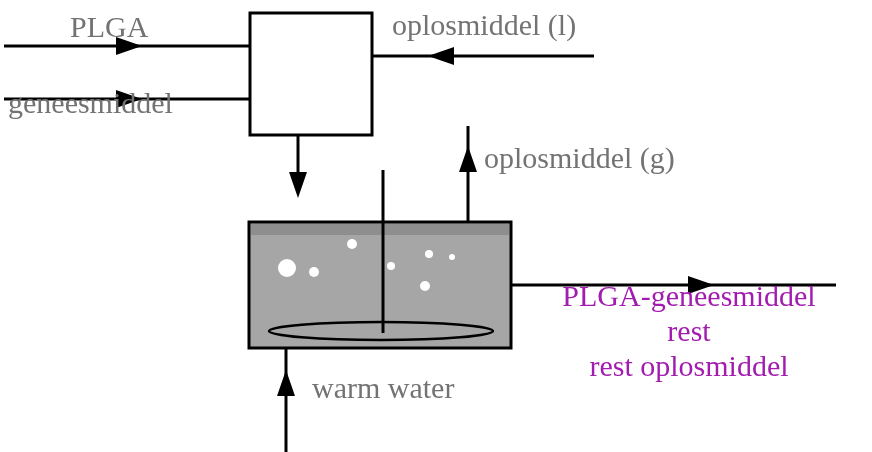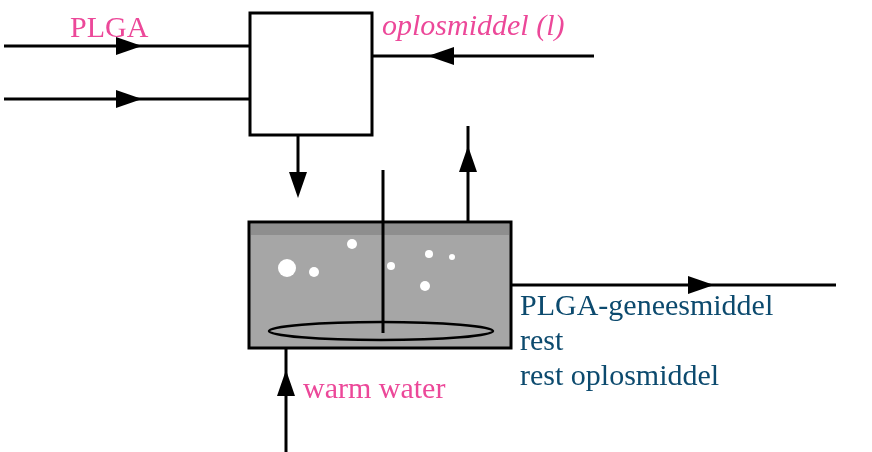--- a/index.html
+++ b/index.html
@@ -15,33 +15,33 @@
     overflow: hidden;
     font-family: "Liberation Serif", "DejaVu Serif", serif;
   }
   #diagram-svg {
     position: absolute;
     left: 0;
     top: 0;
   }
   .label {
     position: absolute;
-    color: #ec4899;
+    color: #737373;
     font-size: 30px;
     line-height: 1.12;
     white-space: nowrap;
     font-family: "Liberation Serif", "DejaVu Serif", serif;
   }
   .product-block {
     position: absolute;
     left: 520px;
-    top: 288px;
+    top: 279px;
     width: 338px;
-    text-align: left;
-    color: #0c4a6e;
+    text-align: center;
+    color: #a21caf;
     font-size: 30px;
     line-height: 1.16;
     font-family: "Liberation Serif", "DejaVu Serif", serif;
   }
   .product-block div { white-space: nowrap; }
 </style>
 </head>
 <body>
 
 <div id="canvas">
@@ -99,25 +99,27 @@
     </g>
 
     <g>
       <line x1="286" y1="452" x2="286" y2="348" stroke="#000" stroke-width="3"></line>
       <polygon points="286,370 277,396 295,396" fill="#000"></polygon>
     </g>
   </svg>
 
   <div class="label" style="left:70px; top:10px;">PLGA</div>
 
+  <div class="label" style="left:8px; top:86px;">geneesmiddel</div>
 
-  <div class="label" style="left:382px; top:8px;font-style:italic;">oplosmiddel (l)</div>
+  <div class="label" style="left:392px; top:8px;">oplosmiddel (l)</div>
 
+  <div class="label" style="left:484px; top:141px;">oplosmiddel (g)</div>
 
   <div class="product-block">
     <div>PLGA-geneesmiddel</div>
     <div>rest</div>
     <div>rest oplosmiddel</div>
   </div>
 
-  <div class="label" style="left:303px; top:371px;">warm water</div>
+  <div class="label" style="left:312px; top:371px;">warm water</div>
 
 </div>
 
 </body></html>

